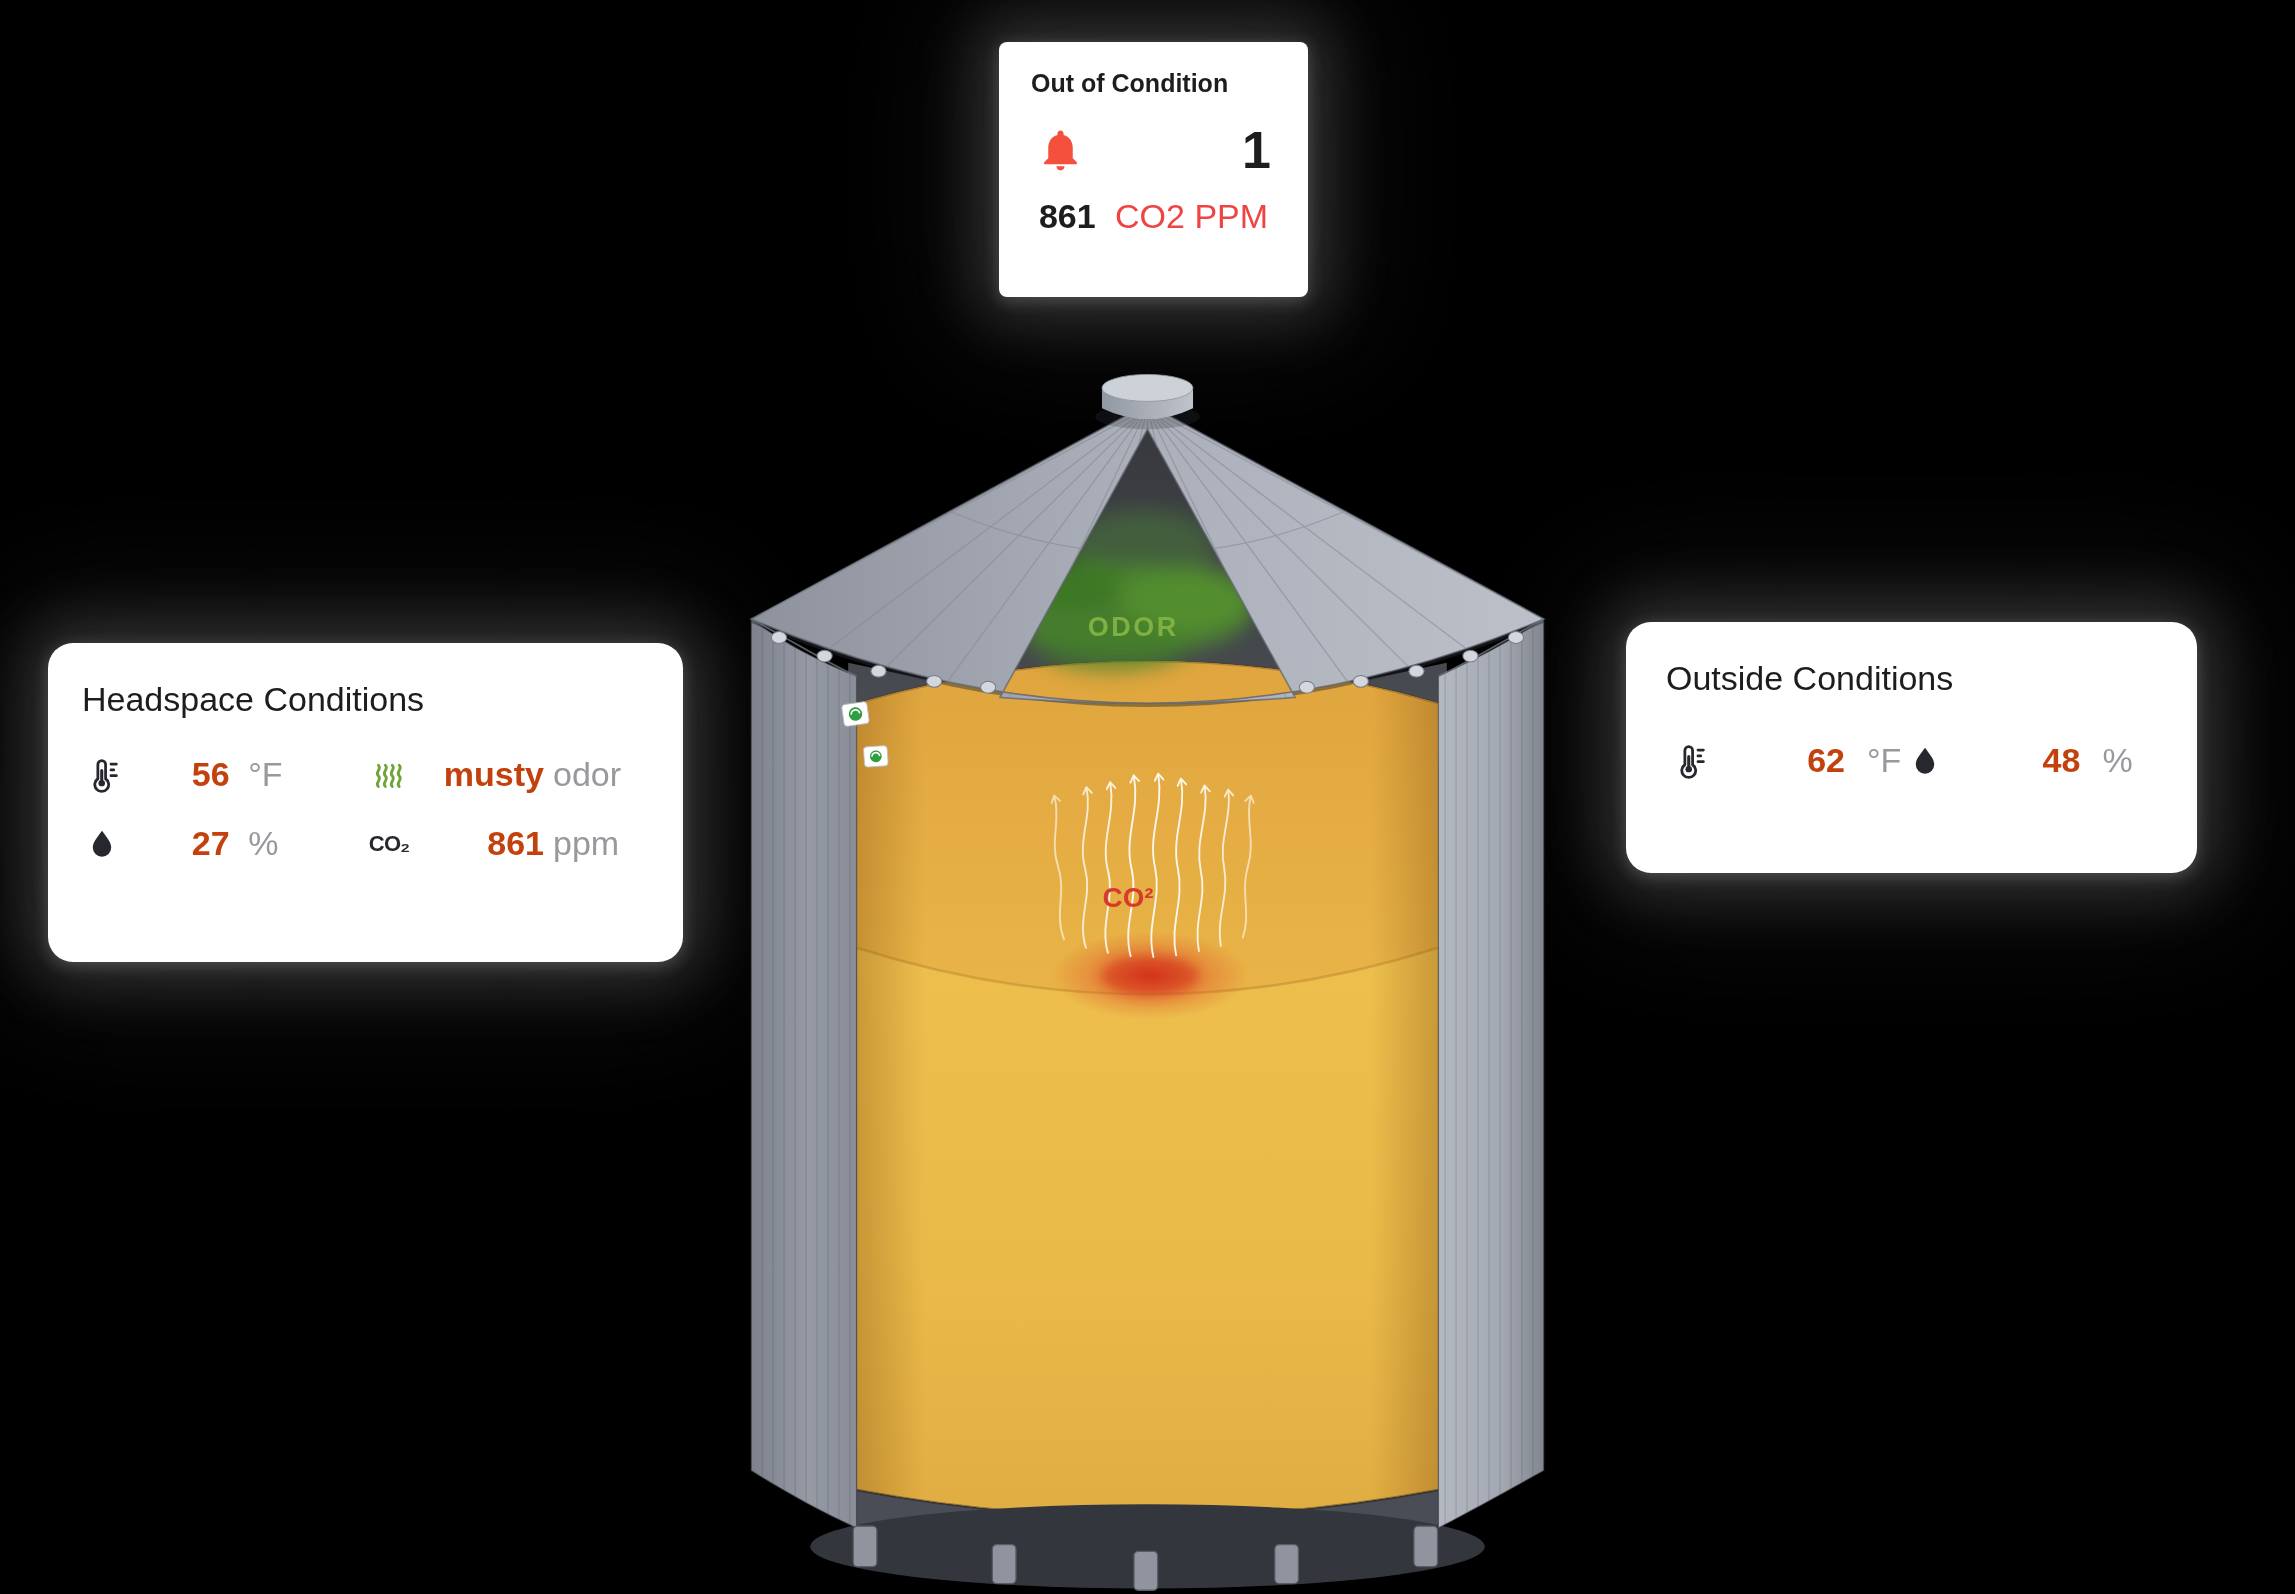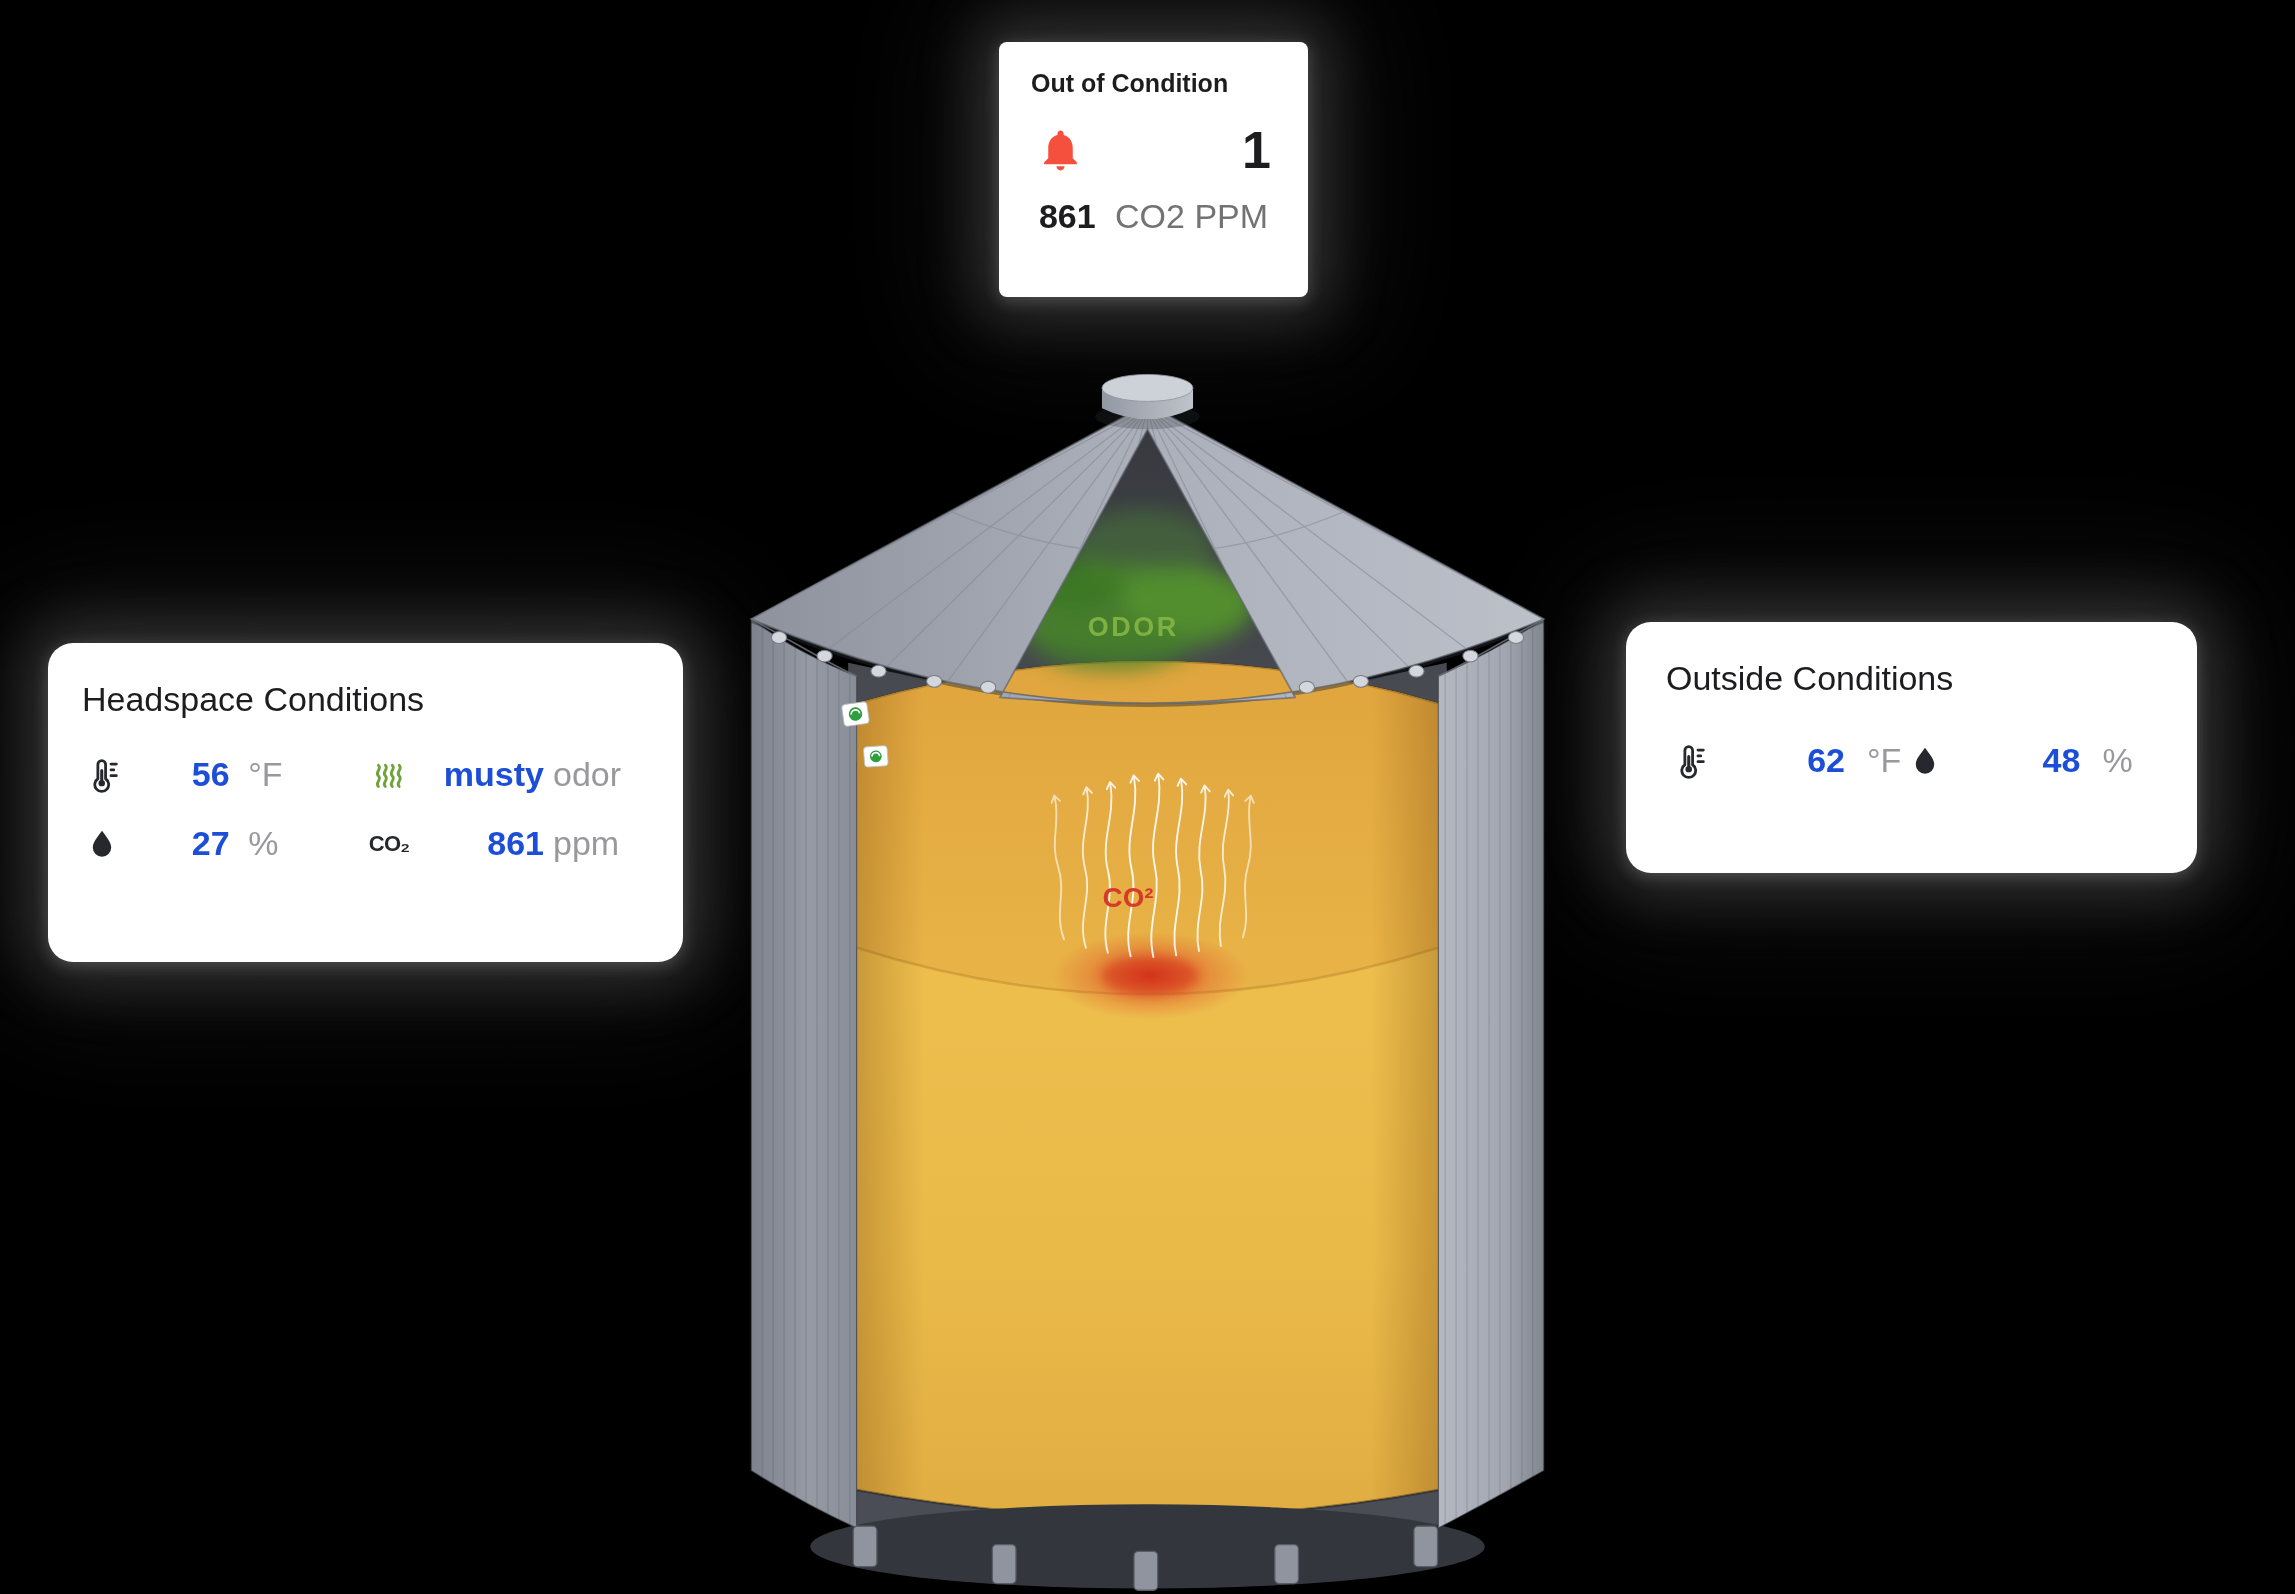--- a/index.html
+++ b/index.html
@@ -12,35 +12,35 @@
                      0 0 59px 22px rgba(125,125,125,.32),
                      0 0 126px 51px rgba(95,95,95,.18); }
 
   
   .alert-card { left:999px; top:42px; width:309px; height:255px; padding:27px 32px; border-radius:8px; }
   .alert-title { font-size:25px; font-weight:600; color:#1d1d1f; }
   .alert-mid { display:flex; justify-content:space-between; align-items:center; margin-top:22px; padding:0 5px; }
   .alert-count { font-size:52px; font-weight:700; color:#1d1d1f; }
   .alert-bottom { margin-top:17px; text-align:center; font-size:34px; white-space:nowrap; }
   .alert-value { font-weight:700; color:#1d1d1f; }
-  .alert-unit { color:#737373; margin-left:10px; }
+  .alert-unit { color:#ef4444; margin-left:10px; }
 
   
   .headspace-card { left:48px;  top:643px; width:635px; height:319px; padding:37px 34px; }
   .outside-card   { left:1626px; top:622px; width:571px; height:251px; padding:37px 40px; }
   .card-title { font-size:34px; font-weight:500; color:#1d1d1f; }
 
   .metrics-grid { display:grid; grid-template-columns:287px 1fr; row-gap:22px; margin-top:32px; }
   .metrics-row  { display:flex; margin-top:39px; }
 
   .metric { display:grid; grid-template-columns:40px 89px auto; align-items:center;
             column-gap:18.6px; font-size:34px; line-height:47px; }
   .metric.wide { grid-template-columns:40px 126px auto;gap:9px; }
   .metric.out  { grid-template-columns:47px 110px auto; column-gap:22px; }
-  .metric .mval { font-weight:700; color:#1d4ed8; text-align:right; white-space:nowrap; }
+  .metric .mval { font-weight:700; color:#c2410c; text-align:right; white-space:nowrap; }
   .metric .munit { color:#98989d; white-space:nowrap; }
   .micon { display:flex; align-items:center; justify-content:center; }
   .co2-glyph { font-size:22px; font-weight:700; color:#26282e; letter-spacing:-0.8px; }
 
   
   .silo-wrap { position:absolute; left:747px; top:366px; width:801px; height:1231px; }
   .silo-wrap svg { display:block; }
   text { font-family:"Liberation Sans", sans-serif; }
 </style>
 </head>

